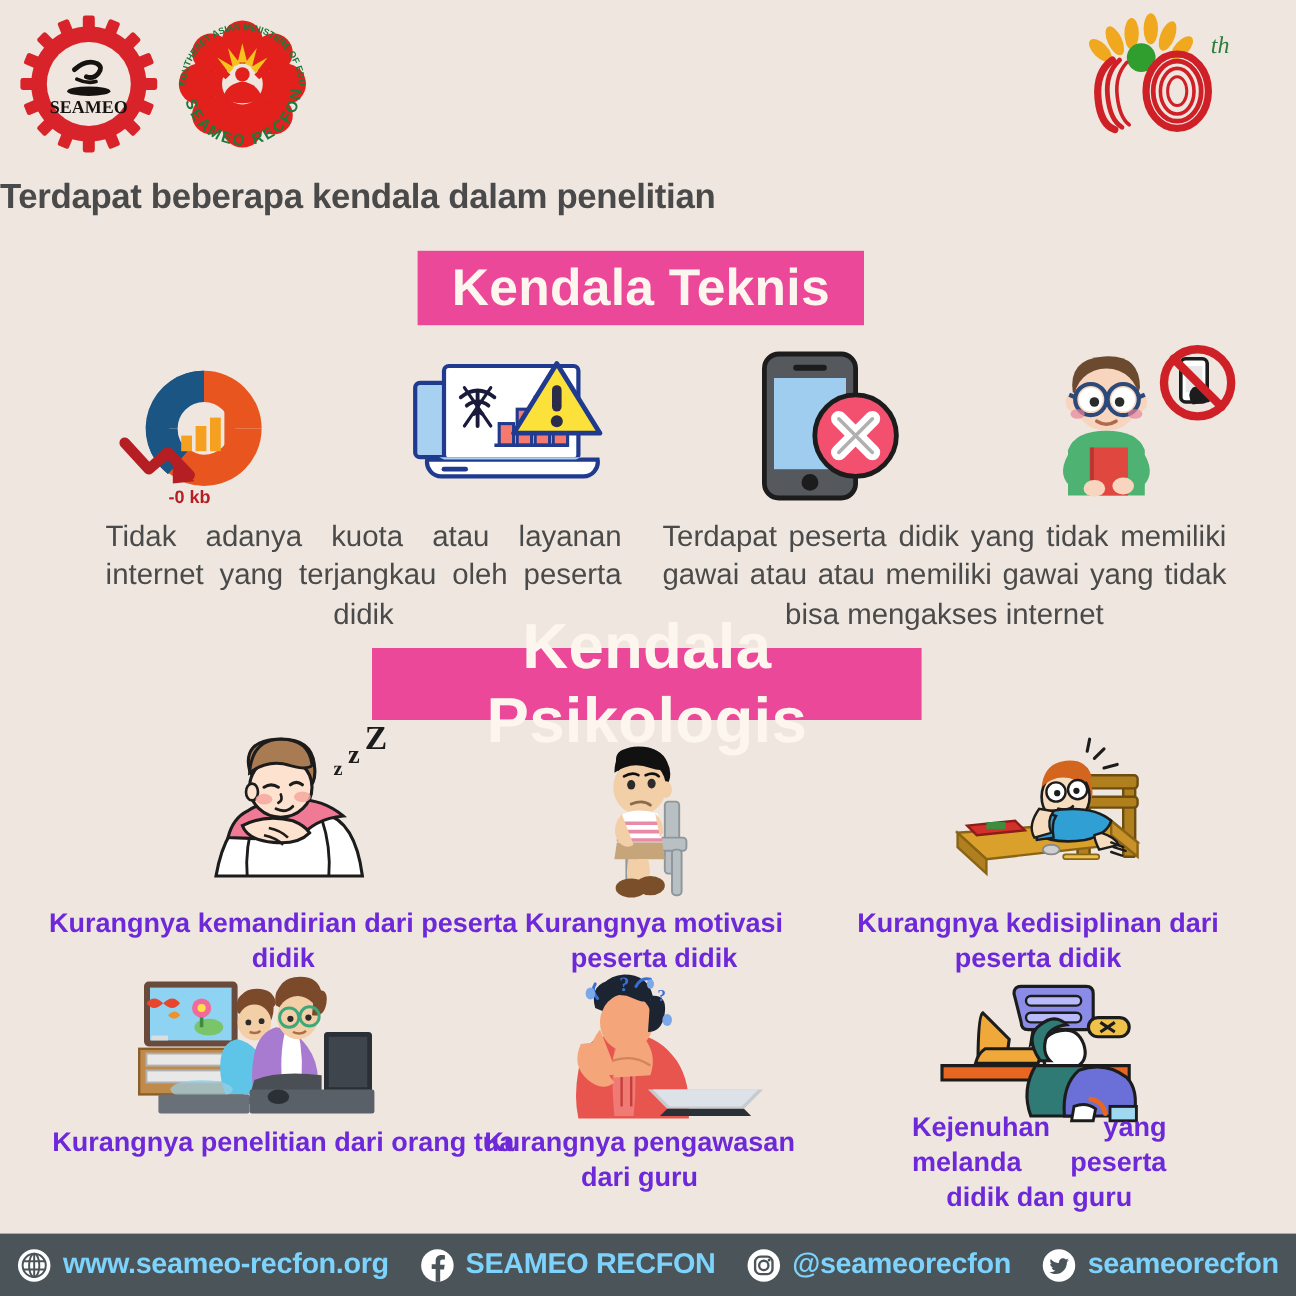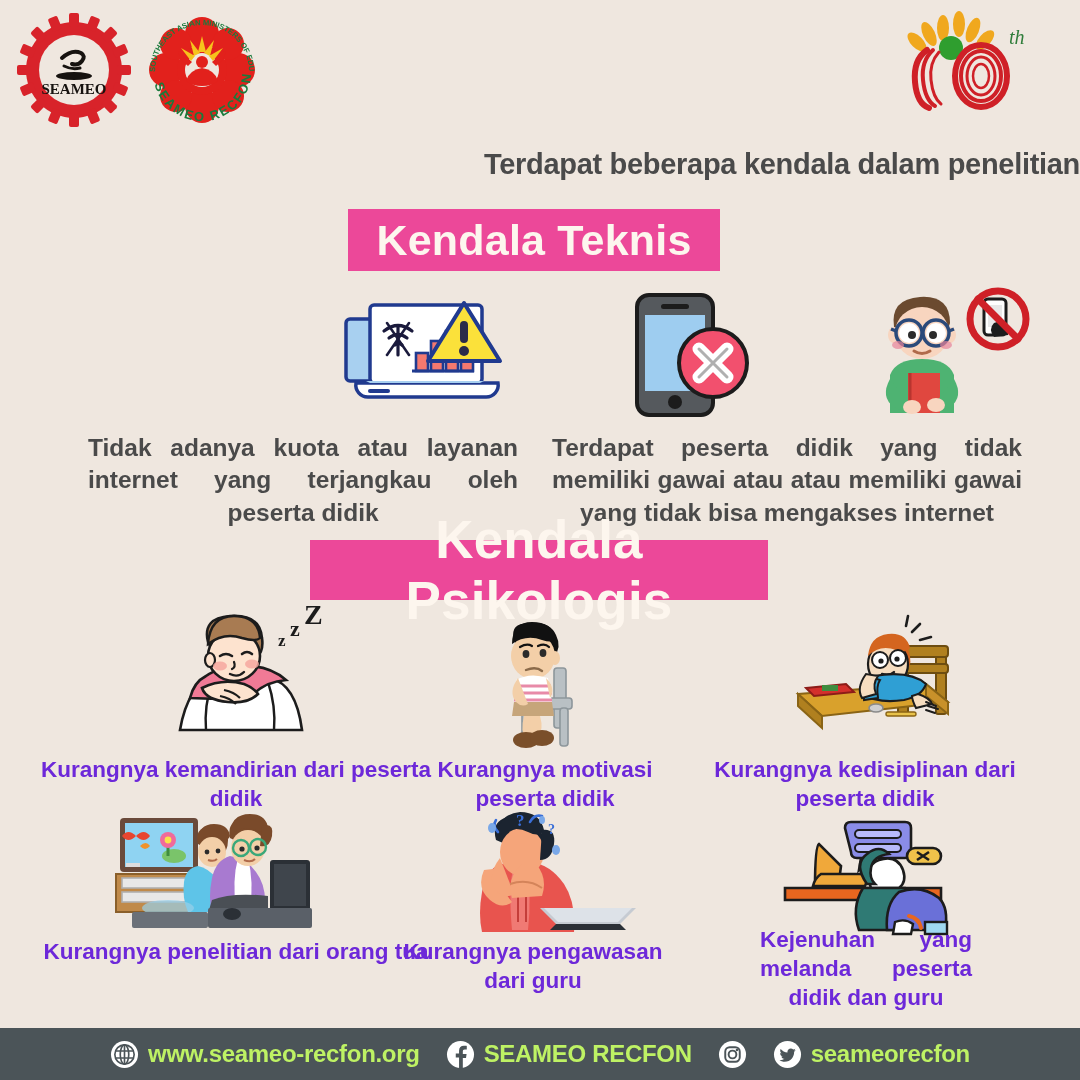--- a/index.html
+++ b/index.html
@@ -13,21 +13,21 @@
 
   
   .header { position:absolute; top:0; left:0; width:1080px; height:130px; }
   .logo-seameo { position:absolute; left:18px; top:14px; width:112px; height:112px; }
   .logo-recfon { position:absolute; left:140px; top:10px; width:125px; height:118px; }
   .logo-anniv  { position:absolute; right:48px; top:8px; width:135px; height:104px; }
 
   
   .main-title {
     position:absolute; top:148px; left:0; width:1080px;
-    text-align:right;
+    text-align:left;
     font-size:29px; font-weight:bold; color:#4a4a4a;
     letter-spacing:-0.3px;
   }
 
   
   .banner {
     position:absolute;
     background:#ec4899;
     color:#fdf6ee;
     font-weight:bold;
@@ -43,21 +43,21 @@
     top:540px; left:310px; width:458px; height:60px;
     font-size:53px;
   }
 
   
   .tech-row { position:absolute; top:283px; left:0; width:1080px; height:140px; }
   .tech-icon { position:absolute; }
 
   .tech-text {
     position:absolute;
-    font-size:24.5px; font-weight:bold; color:#4a4a4a;
+    font-size:24.5px; font-weight:normal; color:#4a4a4a;
     line-height:1.32;
     text-align:justify;
     text-align-last:center;
   }
   .tech-text-left  { top:432px; left:88px;  width:430px; }
   .tech-text-right { top:432px; left:552px; width:470px; }
   .psych-img  { position:absolute; }
   .psych-cap {
     position:absolute;
     font-size:22.5px; font-weight:bold; color:#6d28d9;
@@ -68,21 +68,21 @@
   
   .footer {
     position:absolute; bottom:0; left:0;
     width:1080px; height:52px;
     background:#4b5458;
     display:flex; align-items:center; justify-content:center;
     gap:26px;
   }
   .foot-item { display:flex; align-items:center; gap:9px; }
   .foot-label {
-    color:#bef264; font-size:24px; font-weight:bold;
+    color:#7dd3fc; font-size:24px; font-weight:bold;
     letter-spacing:-0.3px; white-space:nowrap;
   }
   .foot-ic { width:29px; height:29px; flex:none; }
 
   svg { display:block; overflow:visible; }
 </style>
 </head>
 <body>
 
 <div class="header">
@@ -183,20 +183,38 @@
     </svg>
   </div>
 </div>
 
 <div class="main-title">Terdapat beberapa kendala dalam penelitian</div>
 
 <div class="banner banner-teknis">Kendala Teknis</div>
 
 <div class="tech-row">
 
+  <div class="tech-icon" style="left:100px; top:8px;">
+    <svg viewBox="0 0 140 130" width="140" height="130">
+      <path d="M70 18 a48 48 0 0 1 48 48 l-26 0 a22 22 0 0 0 -22 -22 z" fill="#e8551f"></path>
+      <path d="M118 66 a48 48 0 0 1 -48 48 a48 48 0 0 1 -30 -11 l17 -20 a22 22 0 0 0 13 5 a22 22 0 0 0 22 -22 z" fill="#e8551f"></path>
+      <path d="M70 18 a48 48 0 0 0 -30 86 l17 -20 a22 22 0 0 1 13 -44 z" fill="#1b5583"></path>
+      <path d="M22 66 a48 48 0 0 1 48 -48 l0 26 a22 22 0 0 0 -22 22 z" fill="#1b5583"></path>
+      <path d="M40 104 a48 48 0 0 1 -18 -38 l26 0 a22 22 0 0 0 9 18 z" fill="#1b5583"></path>
+      <g fill="#f5a01f">
+        <rect x="51" y="72" width="9" height="13"></rect>
+        <rect x="63" y="64" width="9" height="21"></rect>
+        <rect x="75" y="57" width="9" height="28"></rect>
+      </g>
+      <rect x="87" y="48" width="9" height="37" fill="#e8551f"></rect>
+      <path d="M4 78 L24 100 L40 86 L58 105" fill="none" stroke="#b51f24" stroke-width="9" stroke-linejoin="round" stroke-linecap="round"></path>
+      <path d="M44 92 L62 110 L44 112 z" fill="#b51f24"></path>
+      <text x="58" y="128" font-family="Liberation Sans, sans-serif" font-size="15" font-weight="bold" fill="#b51f24" text-anchor="middle">-0 kb</text>
+    </svg>
+  </div>
 
   <div class="tech-icon" style="left:340px; top:10px;">
     <svg viewBox="0 0 165 125" width="165" height="125">
       <rect x="6" y="26" width="72" height="62" rx="4" fill="#a8d0f0" stroke="#203a8f" stroke-width="3.5"></rect>
       <rect x="30" y="12" width="112" height="78" rx="4" fill="#ffffff" stroke="#203a8f" stroke-width="3.5"></rect>
       <g fill="none" stroke="#1a1a3c" stroke-width="3.2" stroke-linecap="round">
         <path d="M44 38 q14 -11 28 0"></path>
         <path d="M49 45 q9 -7 18 0"></path>
         <path d="M55 52 q4 -3 7 0"></path>
         <path d="M58 34 l0 28"></path>
@@ -515,20 +533,21 @@
     <span class="foot-label">SEAMEO RECFON</span>
   </div>
 
   <div class="foot-item">
     <svg class="foot-ic" viewBox="0 0 30 30">
       <circle cx="15" cy="15" r="14" fill="#ffffff"></circle>
       <rect x="7.5" y="7.5" width="15" height="15" rx="4.6" fill="none" stroke="#4b5458" stroke-width="2"></rect>
       <circle cx="15" cy="15" r="4" fill="none" stroke="#4b5458" stroke-width="2"></circle>
       <circle cx="19.6" cy="10.4" r="1.3" fill="#4b5458"></circle>
     </svg>
+    <span class="foot-label">@seameorecfon</span>
   </div>
 
   <div class="foot-item">
     <svg class="foot-ic" viewBox="0 0 30 30">
       <circle cx="15" cy="15" r="14" fill="#ffffff"></circle>
       <path d="M23.6 10.4 c-0.6 0.3 -1.3 0.5 -2 0.6 c0.7 -0.45 1.25 -1.15 1.5 -2 c-0.67 0.4 -1.4 0.68 -2.2 0.84 c-0.63 -0.67 -1.53 -1.09 -2.52 -1.09 c-1.9 0 -3.45 1.55 -3.45 3.45 c0 0.27 0.03 0.53 0.09 0.78 c-2.87 -0.14 -5.41 -1.52 -7.11 -3.6 c-0.3 0.51 -0.47 1.1 -0.47 1.74 c0 1.2 0.61 2.26 1.53 2.88 c-0.57 -0.02 -1.1 -0.17 -1.56 -0.43 v0.04 c0 1.67 1.19 3.07 2.77 3.38 c-0.29 0.08 -0.59 0.12 -0.91 0.12 c-0.22 0 -0.44 -0.02 -0.65 -0.06 c0.44 1.37 1.71 2.37 3.22 2.4 c-1.18 0.92 -2.67 1.47 -4.28 1.47 c-0.28 0 -0.55 -0.02 -0.82 -0.05 c1.53 0.98 3.34 1.55 5.29 1.55 c6.35 0 9.82 -5.26 9.82 -9.82 l-0.01 -0.45 c0.67 -0.49 1.26 -1.1 1.72 -1.79 z" fill="#4b5458"></path>
     </svg>
     <span class="foot-label">seameorecfon</span>
   </div>
 </div>

